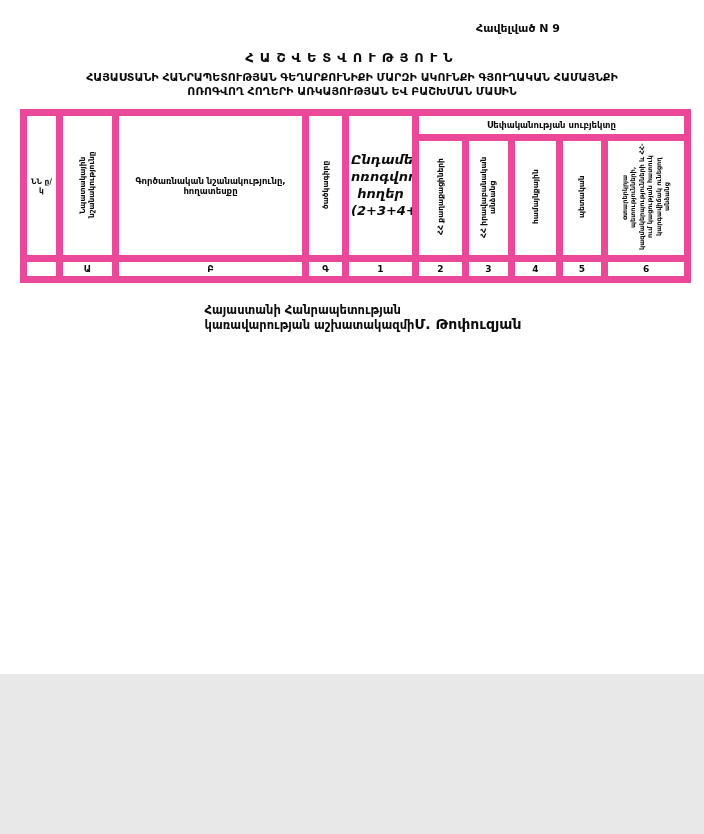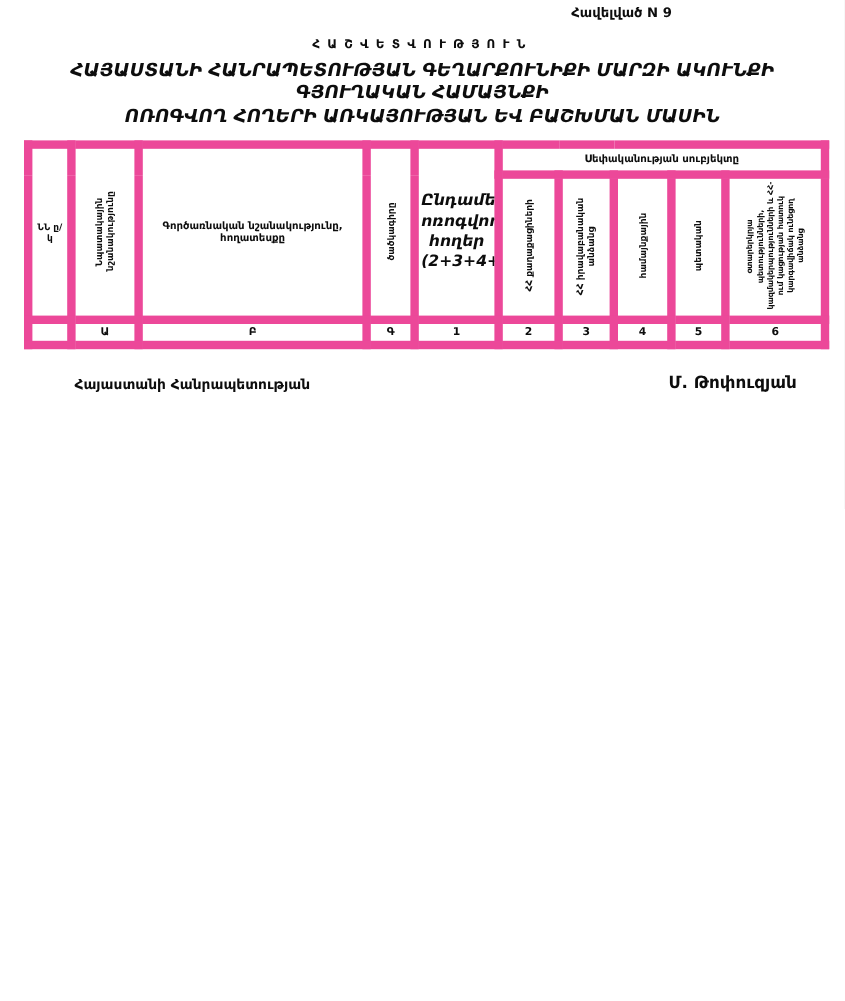--- a/index.html
+++ b/index.html
@@ -1,38 +1,38 @@
 <!DOCTYPE html>
 <html><head>
 <meta charset="utf-8">
 <style>
   html,body{margin:0;padding:0;background:#e8e8e8;}
   .page{
-    width:704px;height:834px;background:#ffffff;position:relative;
+    width:704px;height:674px;background:#ffffff;position:relative;
     font-family:"DejaVu Sans",sans-serif;color:#0d0d0d;overflow:hidden;
-    box-sizing:border-box;padding-top:4px;
+    box-sizing:border-box;padding-top:22px;
   }
   
   .appendix{width:360px;margin:0 6px 0 auto;text-align:center;font-weight:bold;font-size:11px;line-height:1.25;}
   
-  .title{margin-top:14px;text-align:center;font-weight:bold;font-size:10px;letter-spacing:6px;}
-  .subtitle{margin-top:6px;text-align:center;font-weight:bold;font-size:15px;line-height:1.3;padding:0 30px;font-style:italic;}
+  .title{margin-top:14px;text-align:center;font-weight:bold;font-size:13px;letter-spacing:6px;}
+  .subtitle{margin-top:6px;text-align:center;font-weight:bold;font-size:11px;line-height:1.3;padding:0 30px;}
   
   table{border-collapse:collapse;table-layout:fixed;width:670px;margin:10px 0 0 20px;border:2px solid #000;}
   th,td{border:7px solid #ec4899;padding:0 2px;vertical-align:middle;overflow:hidden;}
   thead th{font-weight:bold;font-size:7.5px;text-align:center;}
   thead{border-bottom:2px solid #000;}
   tr.letters th{font-size:9px;height:14px;font-weight:bold;}
   .vhead{writing-mode:vertical-rl;transform:rotate(180deg);display:inline-block;height:112px;line-height:1.25;font-size:7.5px;font-weight:bold;word-break:break-word;}
   .vhead.small{font-size:6.5px;height:108px;line-height:1.3;}
   th.grouphead{height:18px;font-size:8.5px;}
   th.bigcell{height:132px;}
   .totalhead{font-size:13px;line-height:1.3;font-weight:bold;font-style:italic;}
   
-  .sig{display:flex;align-items:flex-end;justify-content:space-between;margin:20px 40px 0 62px;}
+  .sig{display:flex;align-items:flex-end;justify-content:center;margin:20px 40px 0 62px;}
   .sig-left{font-weight:bold;font-size:11.5px;line-height:1.3;}
   .sig-right{font-weight:bold;font-size:14px;padding-bottom:1px;}
 </style>
 </head>
 <body>
 
 <div class="page">
 
   <div class="appendix">
     <div>Հավելված N 9</div>
@@ -85,17 +85,18 @@
         <th>5</th>
         <th>6</th>
       </tr>
     </thead>
     <tbody id="tbody"></tbody>
   </table>
 
   <div class="sig">
     <div class="sig-left">
       <div>Հայաստանի Հանրապետության</div>
+      <div>կառավարության աշխատակազմի</div>
     </div>
     <div class="sig-right">Մ. Թոփուզյան</div>
   </div>
 
 </div>
 
 </body></html>

